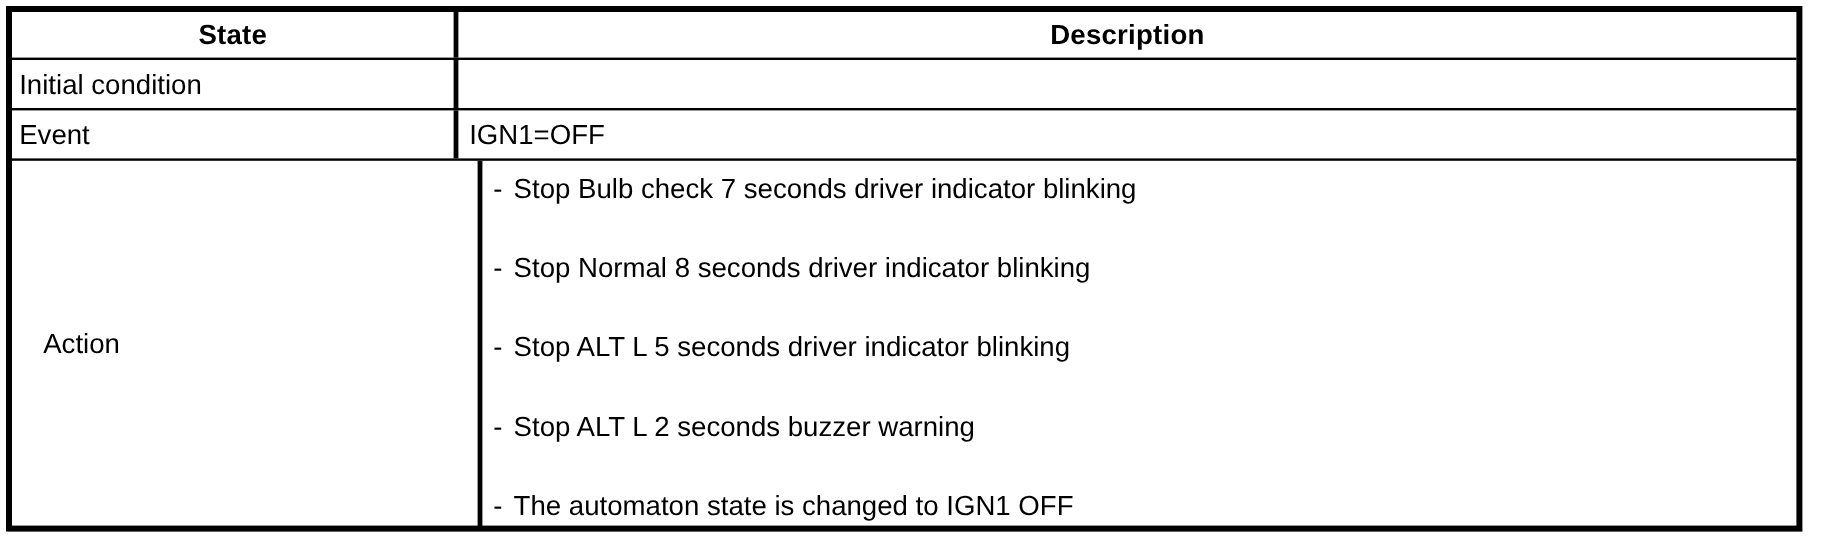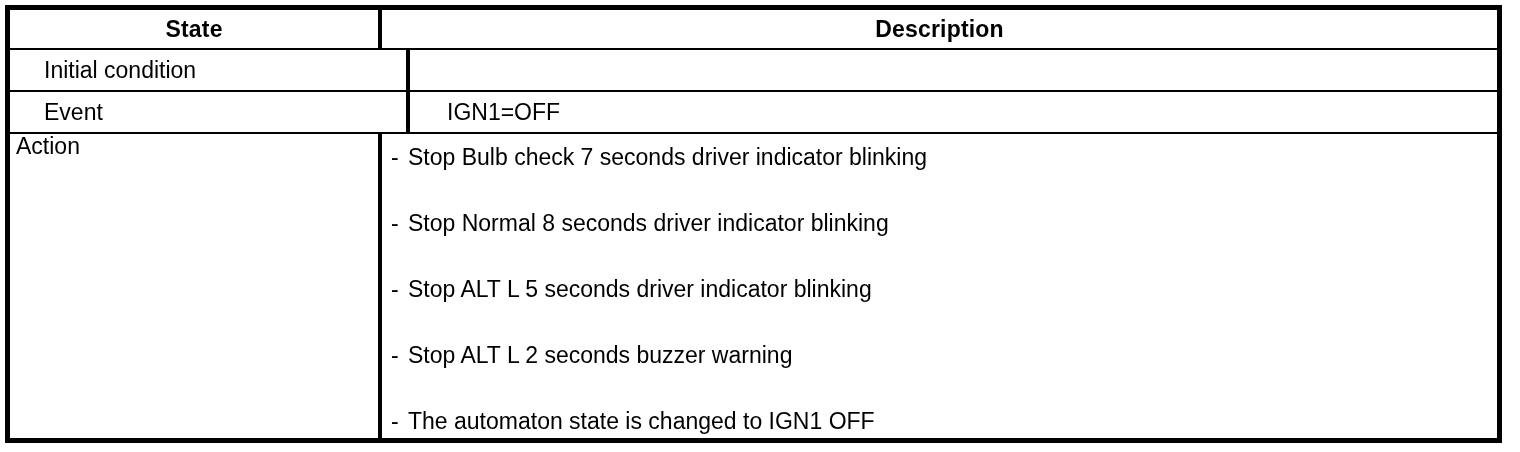--- a/index.html
+++ b/index.html
@@ -74,35 +74,35 @@
     letter-spacing: 0.2px;
     line-height: 1;
     white-space: nowrap;
   }
 
   
   .data-row .cell-state,
   .data-row .cell-desc {
     display: flex;
     align-items: center;
-    margin-left: 28px;
   }
   .data-row .cell-state .txt { padding-left: 6px; }
   .data-row .cell-desc  .txt { padding-left: 9px; }
 
   .txt {
     font-size: 23px;
     line-height: 1.05;
     white-space: nowrap;
   }
 
   
   .action-row .cell-state {
     display: flex;
-    align-items: flex-start;
+    align-items: center;
+    margin-left: 20px;
   }
   .action-row .cell-state .txt { padding-left: 6px; }
 
   .action-row .cell-desc {
     display: block;
     padding: 0;
   }
 
   .action-list {
     list-style: none;

